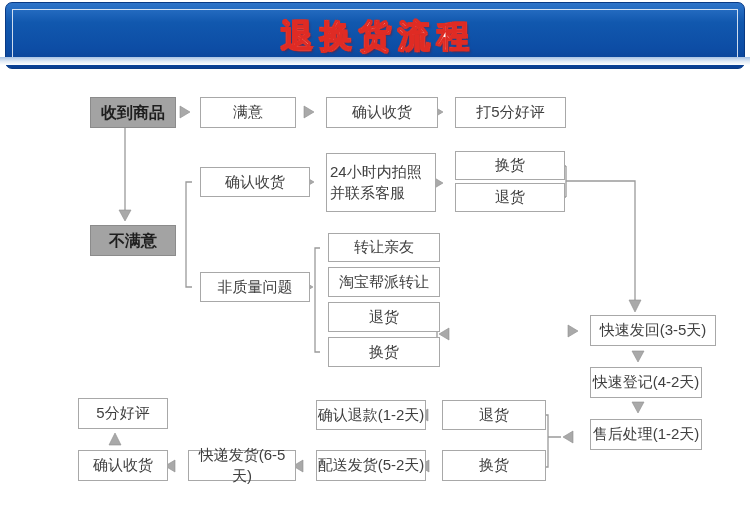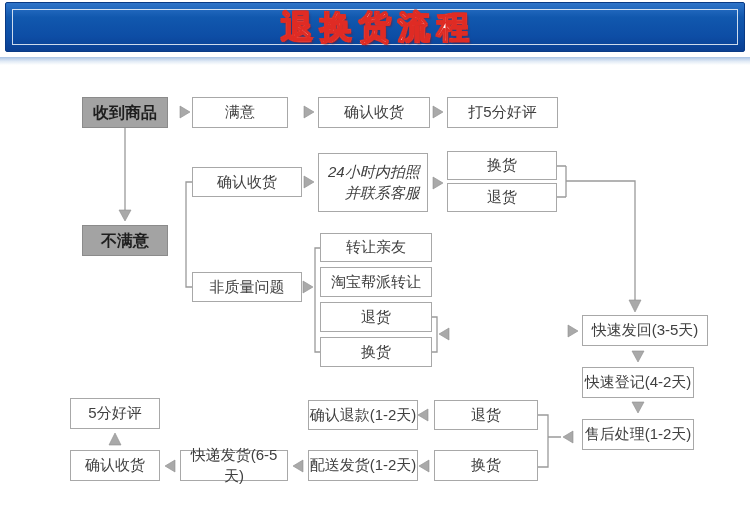--- a/index.html
+++ b/index.html
@@ -2,23 +2,23 @@
 <html><head>
 <meta charset="utf-8">
 <style>
   html,body{margin:0;padding:0;background:#fff;}
   #stage{
     position:relative;width:750px;height:529px;background:#ffffff;overflow:hidden;
     font-family:"Liberation Sans","DejaVu Sans",sans-serif;
   }
   
   .banner{
-    position:absolute;left:5px;top:2px;width:740px;height:50px;box-sizing:border-box;
+    position:absolute;left:5px;top:2px;width:740px;height:67px;box-sizing:border-box;
     background:linear-gradient(180deg,#2e74c9 0%,#1158ae 30%,#0d4da5 70%,#0a3f92 100%);
-    border:1px solid #093a85;border-radius:2px;padding-left:16px;
+    border:1px solid #093a85;border-radius:7px;padding-left:16px;
   }
   .banner-frame{
     position:absolute;left:6px;right:6px;top:6px;bottom:6px;
     border:1px solid rgba(255,255,255,.8);
     display:flex;align-items:center;justify-content:center;
   }
   .title{
     margin:0;font-size:32px;font-weight:bold;letter-spacing:7px;color:#ffffff;
     -webkit-text-stroke:1.2px #df2b24;
     text-shadow:-1px -1px 0 #d93025,1px -1px 0 #d93025,-1px 1px 0 #d93025,1px 1px 0 #d93025,2px 2px 2px rgba(140,10,10,.45);
@@ -27,25 +27,26 @@
   .banner-shadow{
     position:absolute;left:0;top:57px;width:750px;height:8px;
     background:linear-gradient(180deg,#a9c3e4 0%,#e2ebf6 55%,#ffffff 100%);
   }
   
   .box{
     position:absolute;box-sizing:border-box;border:1px solid #a8a8a8;background:#ffffff;
     color:#404040;font-size:15px;line-height:1.35;
     display:flex;align-items:center;justify-content:center;text-align:center;
     white-space:pre-line;
+    margin-left:8px;
   }
   .box.gray{
     background:#a3a3a3;border:1px solid #8b8b8b;color:#1e1e1e;font-weight:bold;font-size:16px;
   }
-  .box.left{justify-content:flex-start;text-align:right;padding-left:9px;font-style:italic;}
+  .box.left{justify-content:flex-start;text-align:left;padding-left:3px;}
   
   #wires{position:absolute;left:0;top:0;pointer-events:none;}
   #wires path{stroke:#9a9a9a;stroke-width:1.3;fill:none;}
   #wires polygon{fill:#a9a9a9;stroke:#8f8f8f;stroke-width:.6;}
 </style>
 </head>
 <body>
 
 <div id="stage">
 
@@ -114,16 +115,16 @@
 
   <div class="box" style="left:582px;top:315px;width:126px;height:31px">快速发回(3-5天)</div>
   <div class="box" style="left:582px;top:367px;width:112px;height:31px">快速登记(4-2天)</div>
   <div class="box" style="left:582px;top:419px;width:112px;height:31px">售后处理(1-2天)</div>
 
   <div class="box" style="left:70px;top:398px;width:90px;height:31px">5分好评</div>
   <div class="box" style="left:308px;top:400px;width:110px;height:30px">确认退款(1-2天)</div>
   <div class="box" style="left:434px;top:400px;width:104px;height:30px">退货</div>
   <div class="box" style="left:70px;top:450px;width:90px;height:31px">确认收货</div>
   <div class="box" style="left:180px;top:450px;width:108px;height:31px">快递发货(6-5天)</div>
-  <div class="box" style="left:308px;top:450px;width:110px;height:31px">配送发货(1-2天)</div>
+  <div class="box" style="left:308px;top:450px;width:110px;height:31px">配送发货(5-2天)</div>
   <div class="box" style="left:434px;top:450px;width:104px;height:31px">换货</div>
 
 </div>
 
 </body></html>

